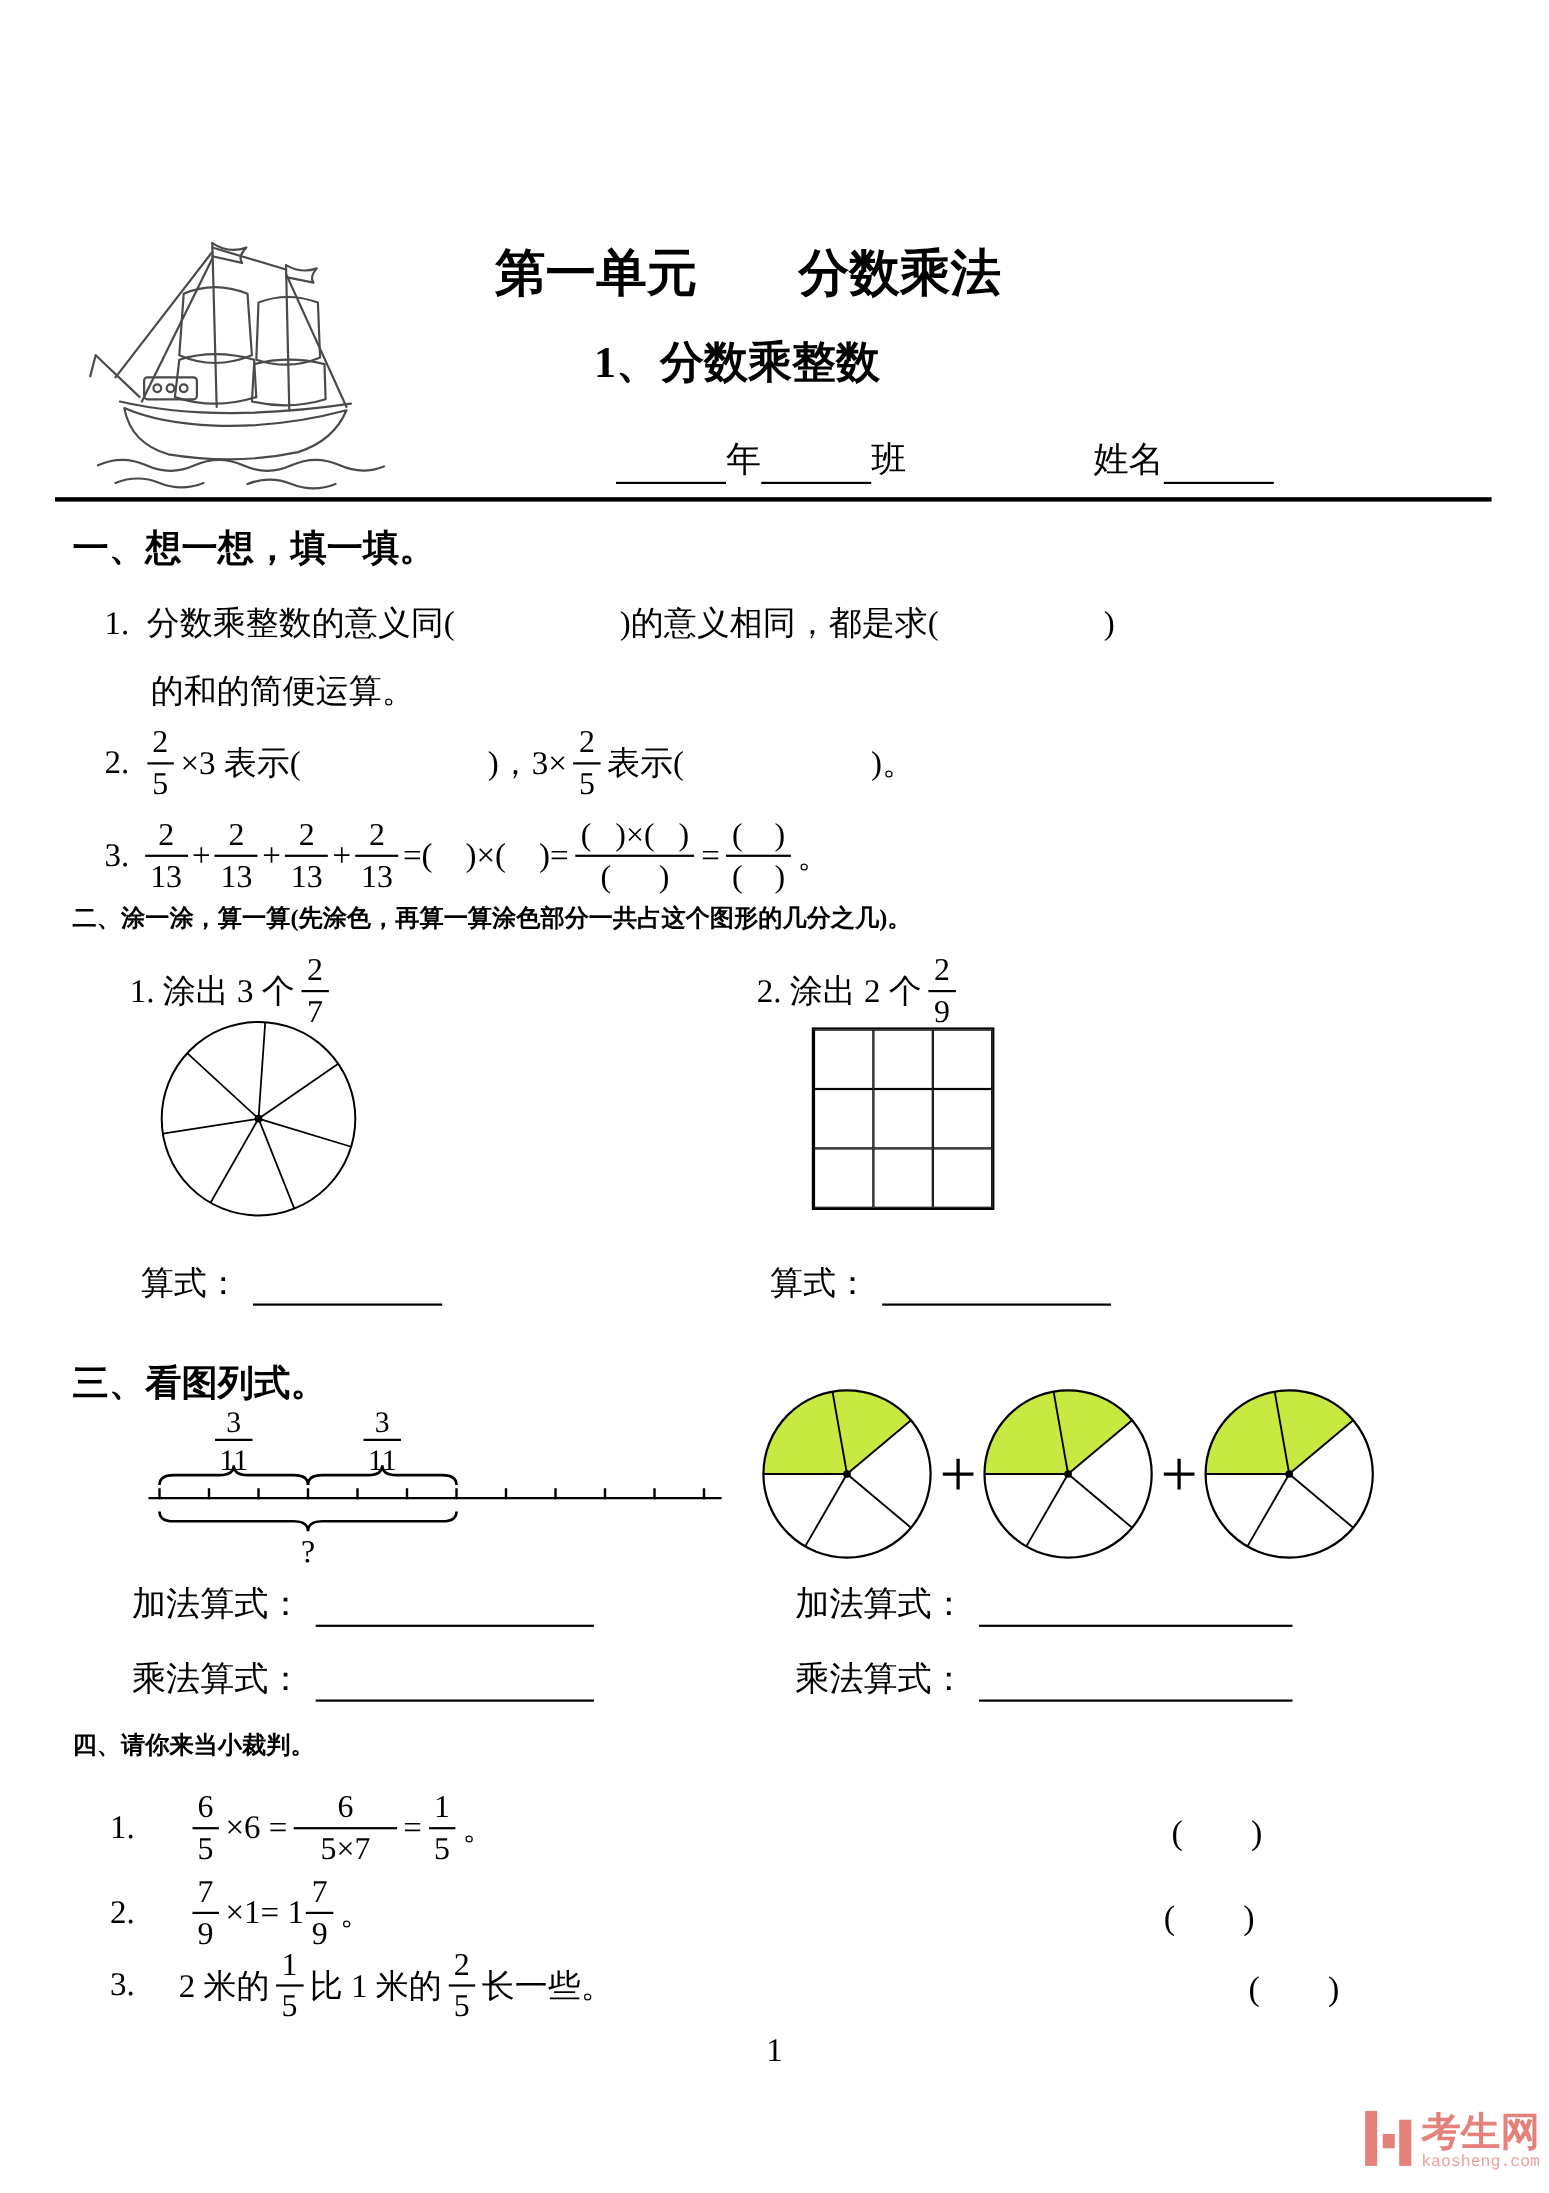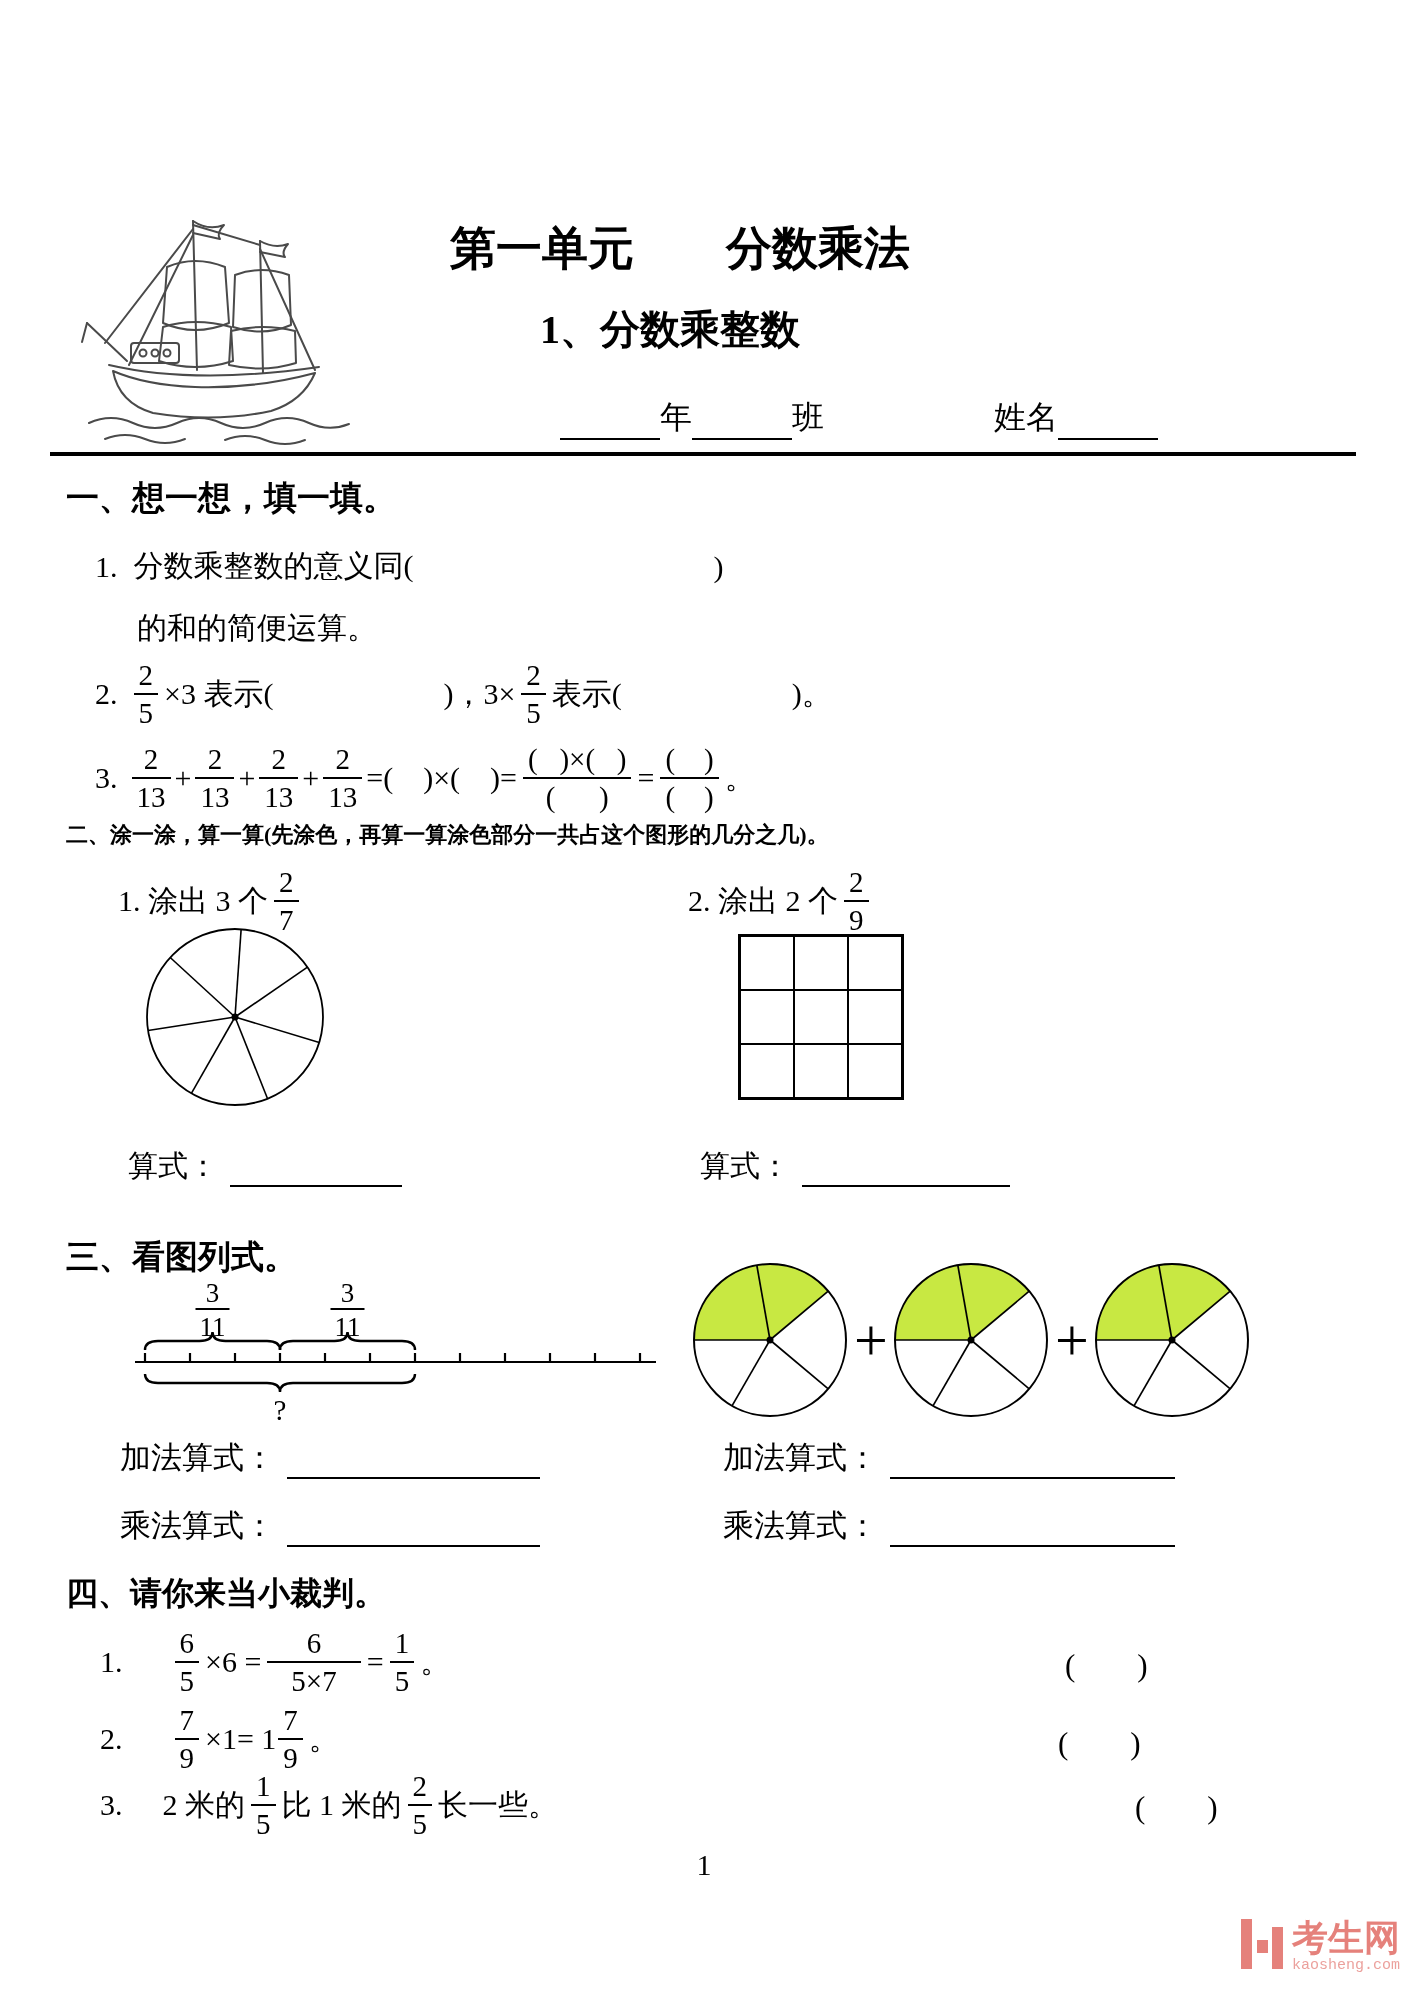--- a/index.html
+++ b/index.html
@@ -80,20 +80,21 @@
     <span class="blank" style="width:100px"></span>
   </div>
   <div class="rule"></div>
 
   <div class="h" style="left:66px;top:476px;font-size:33px">一、想一想，填一填。</div>
 
   <div class="row" style="left:95px;top:546px">
     <span style="margin-right:16px">1.</span>
     <span>分数乘整数的意义同(</span>
     <span class="sp150"></span>
+    <span>)的意义相同，都是求(</span>
     <span class="sp150"></span>
     <span>)</span>
   </div>
   <div class="row" style="left:137px;top:608px">
     <span>的和的简便运算。</span>
   </div>
 
   <div class="row" style="left:95px;top:652px;height:84px">
     <span style="margin-right:10px">2.</span>
     <span class="frac">
@@ -266,21 +267,21 @@
   </div>
   <div class="endrow" style="left:120px;top:1505px;font-size:31px">
     <span>乘法算式：</span>
     <span class="uline" style="width:253px"></span>
   </div>
   <div class="endrow" style="left:723px;top:1505px;font-size:31px">
     <span>乘法算式：</span>
     <span class="uline" style="width:285px"></span>
   </div>
 
-  <div class="h" style="left:66px;top:1572px;font-size:32px">四、请你来当小裁判。</div>
+  <div class="h" style="left:66px;top:1572px;font-size:22px">四、请你来当小裁判。</div>
 
   <div class="row" style="left:100px;top:1618px;height:88px">
     <span style="margin-right:46px">1.</span>
     <span class="frac">
         <span class="fnum">6</span>
         <span class="fden">5</span>
       </span>
     <span>×6 =</span>
     <span class="frac widefrac">
         <span class="fnum">6</span>

